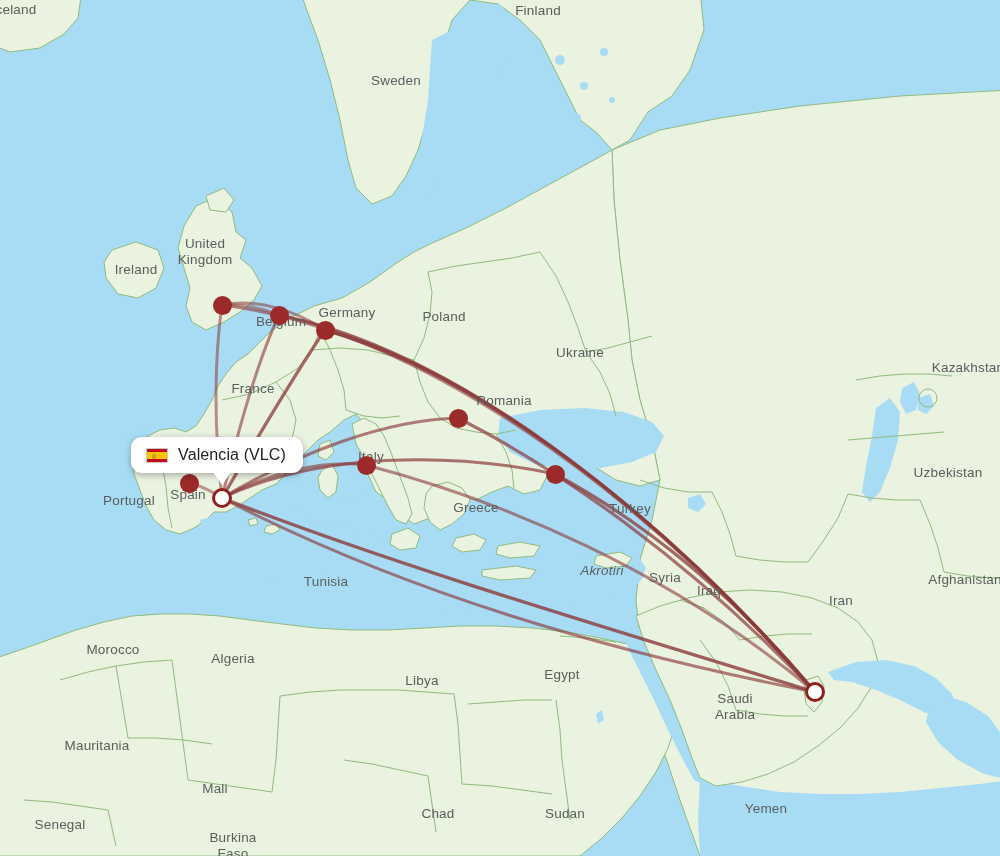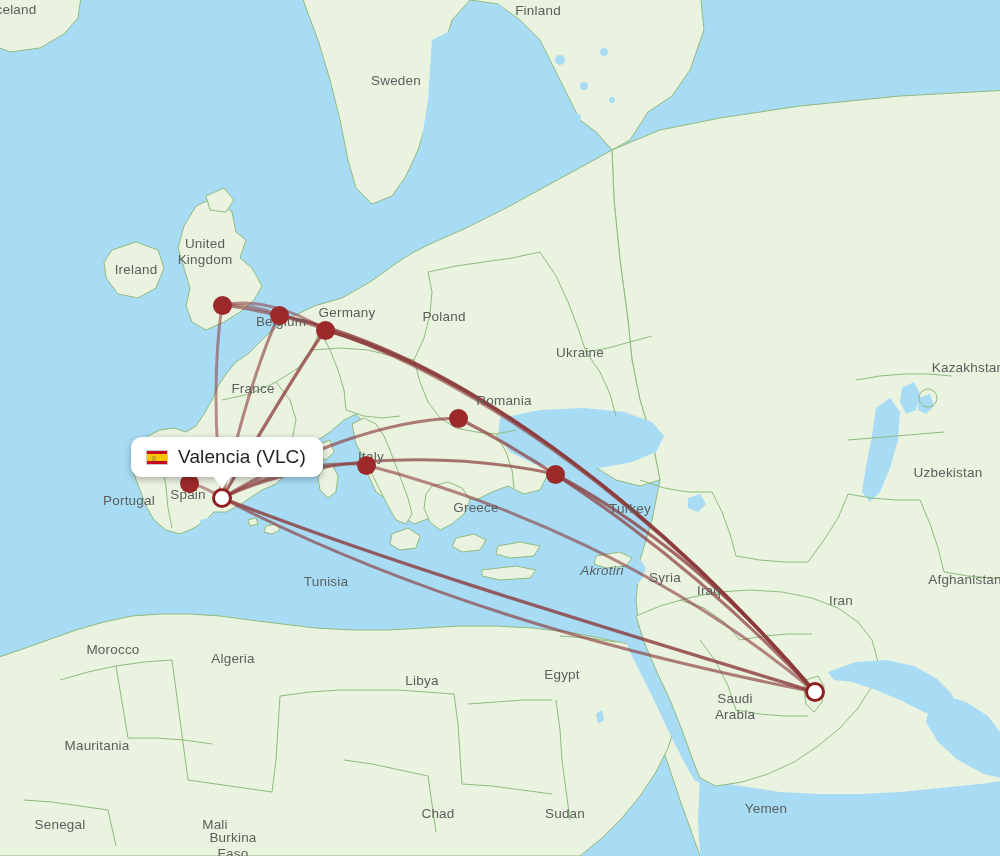--- a/index.html
+++ b/index.html
@@ -54,21 +54,21 @@
     background: #ffffff;
     border-radius: 11px;
     box-shadow: 0 2px 7px rgba(0,0,0,0.30);
     padding: 9px 17px 9px 15px;
     display: flex;
     align-items: center;
     gap: 10px;
     white-space: nowrap;
   }
   .callout .cl-text {
-    font-size: 19px;
+    font-size: 16px;
     color: #232323;
     letter-spacing: 0.1px;
   }
   .callout .tail {
     position: absolute;
     width: 0; height: 0;
     border-left: 9px solid transparent;
     border-right: 9px solid transparent;
     border-top: 13px solid #ffffff;
     bottom: -12px;
@@ -304,21 +304,21 @@
       <div class="country-label" style="left: 709px; top: 591px;">Iraq</div>
       <div class="country-label" style="left: 841px; top: 601px;">Iran</div>
       <div class="country-label" style="left: 113px; top: 650px;">Morocco</div>
       <div class="country-label" style="left: 233px; top: 659px;">Algeria</div>
       <div class="country-label" style="left: 422px; top: 681px;">Libya</div>
       <div class="country-label" style="left: 562px; top: 675px;">Egypt</div>
       <div class="country-label" style="left: 735px; top: 707px;">Saudi
 Arabia</div>
       <div class="country-label" style="left: 97px; top: 746px;">Mauritania</div>
       <div class="country-label" style="left: 766px; top: 809px;">Yemen</div>
-      <div class="country-label" style="left: 215px; top: 789px; margin-top: 36px;">Mali</div>
+      <div class="country-label" style="left: 215px; top: 789px;">Mali</div>
       <div class="country-label" style="left: 338px; top: 829px; margin-top: 38px;">Niger</div>
       <div class="country-label" style="left: 438px; top: 814px; text-align: center;">Chad</div>
       <div class="country-label" style="left: 565px; top: 814px;">Sudan</div>
       <div class="country-label" style="left: 60px; top: 825px;">Senegal</div>
       <div class="country-label" style="left: 233px; top: 846px;">Burkina
 Faso</div>
     </div>
 
   <div id="dots-layer">
       <div class="dest-dot" style="left: 222px; top: 305px; background: rgb(156, 42, 42);"></div>

